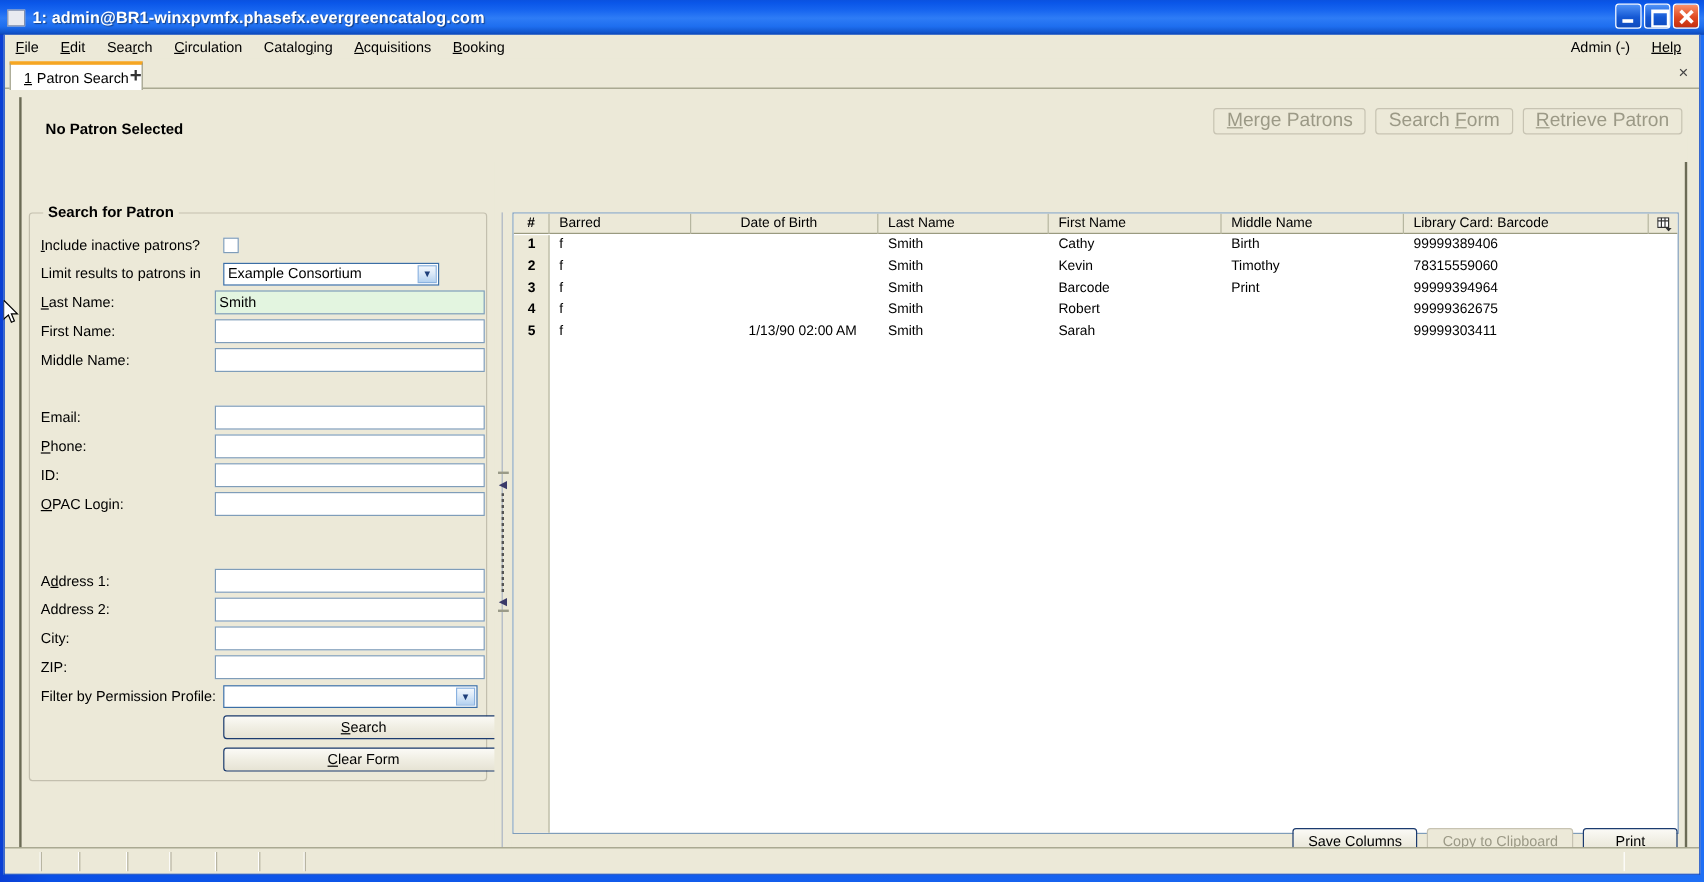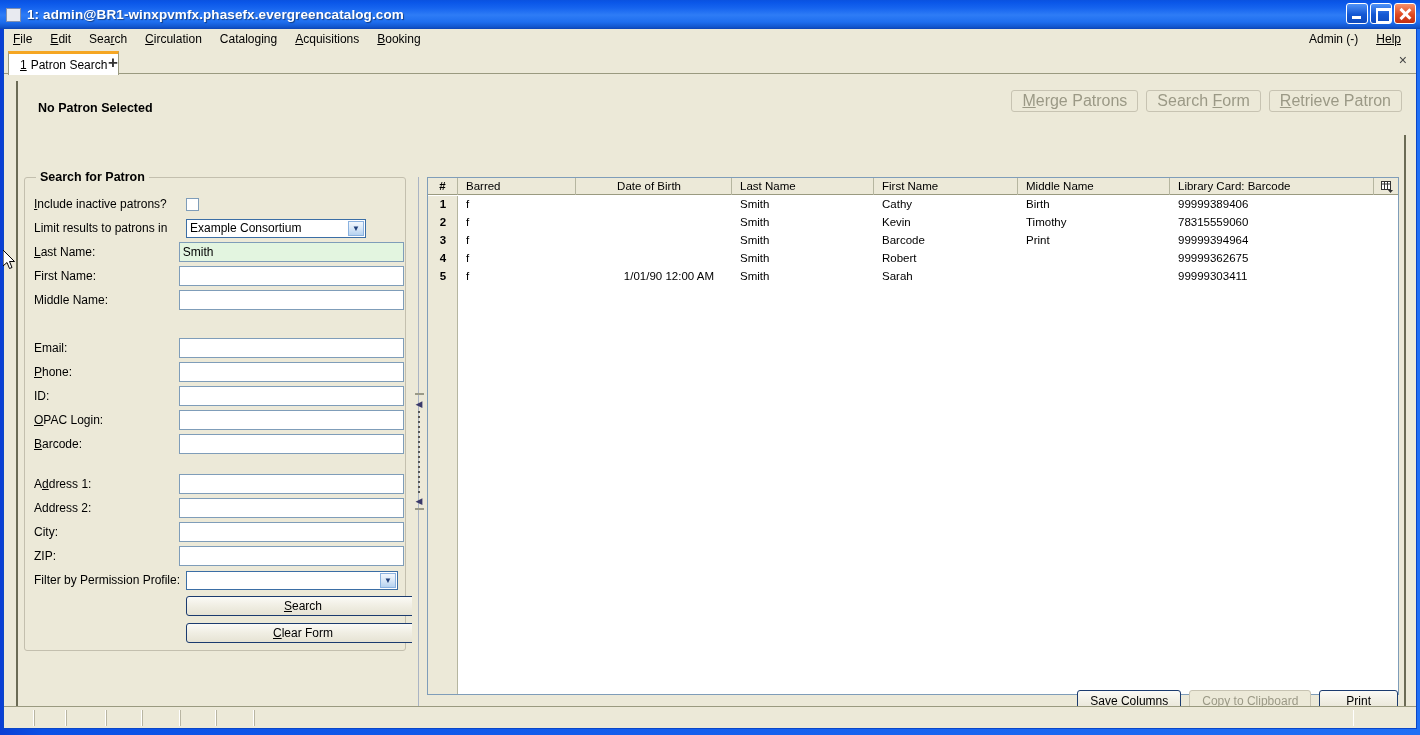--- a/index.html
+++ b/index.html
@@ -483,24 +483,20 @@
         <div class="form-row" style="top:206px;">
           <div class="form-label">ID:</div>
           <input class="txt" value="" style="">
         </div>
 
         <div class="form-row" style="top:230px;">
           <div class="form-label"><span class="acc">O</span>PAC Login:</div>
           <input class="txt" value="" style="">
         </div>
 
-        <div class="form-row" style="top:254px;">
-          <div class="form-label"><span class="acc">B</span>arcode:</div>
-          <input class="txt" value="" style="">
-        </div>
 
         <div class="form-row" style="top:294px;">
           <div class="form-label">A<span class="acc">d</span>dress 1:</div>
           <input class="txt" value="" style="">
         </div>
 
         <div class="form-row" style="top:318px;">
           <div class="form-label">Address 2:</div>
           <input class="txt" value="" style="">
         </div>
@@ -586,21 +582,21 @@
               <div class="gc" style="width: 118px;">f</div>
               <div class="gc rt" style="width: 156px;"></div>
               <div class="gc" style="width: 142px;">Smith</div>
               <div class="gc" style="width: 144px;">Robert</div>
               <div class="gc" style="width: 152px;"></div>
               <div class="gc" style="width: 204px;">99999362675</div>
             </div>
             <div class="grow">
               <div class="gc num" style="width: 30px;">5</div>
               <div class="gc" style="width: 118px;">f</div>
-              <div class="gc rt" style="width: 156px;">1/01/90 12:00 AM</div>
+              <div class="gc rt" style="width: 156px;">1/13/90 02:00 AM</div>
               <div class="gc" style="width: 142px;">Smith</div>
               <div class="gc" style="width: 144px;">Sarah</div>
               <div class="gc" style="width: 152px;"></div>
               <div class="gc" style="width: 204px;">99999303411</div>
             </div>
           </div>
         <div id="col-picker">
           <svg width="13" height="12" viewBox="0 0 13 12">
             <rect x="0.5" y="0.5" width="9" height="8" fill="#ffffff" stroke="#333" stroke-width="1"></rect>
             <line x1="0.5" y1="3" x2="9.5" y2="3" stroke="#333" stroke-width="1"></line>

